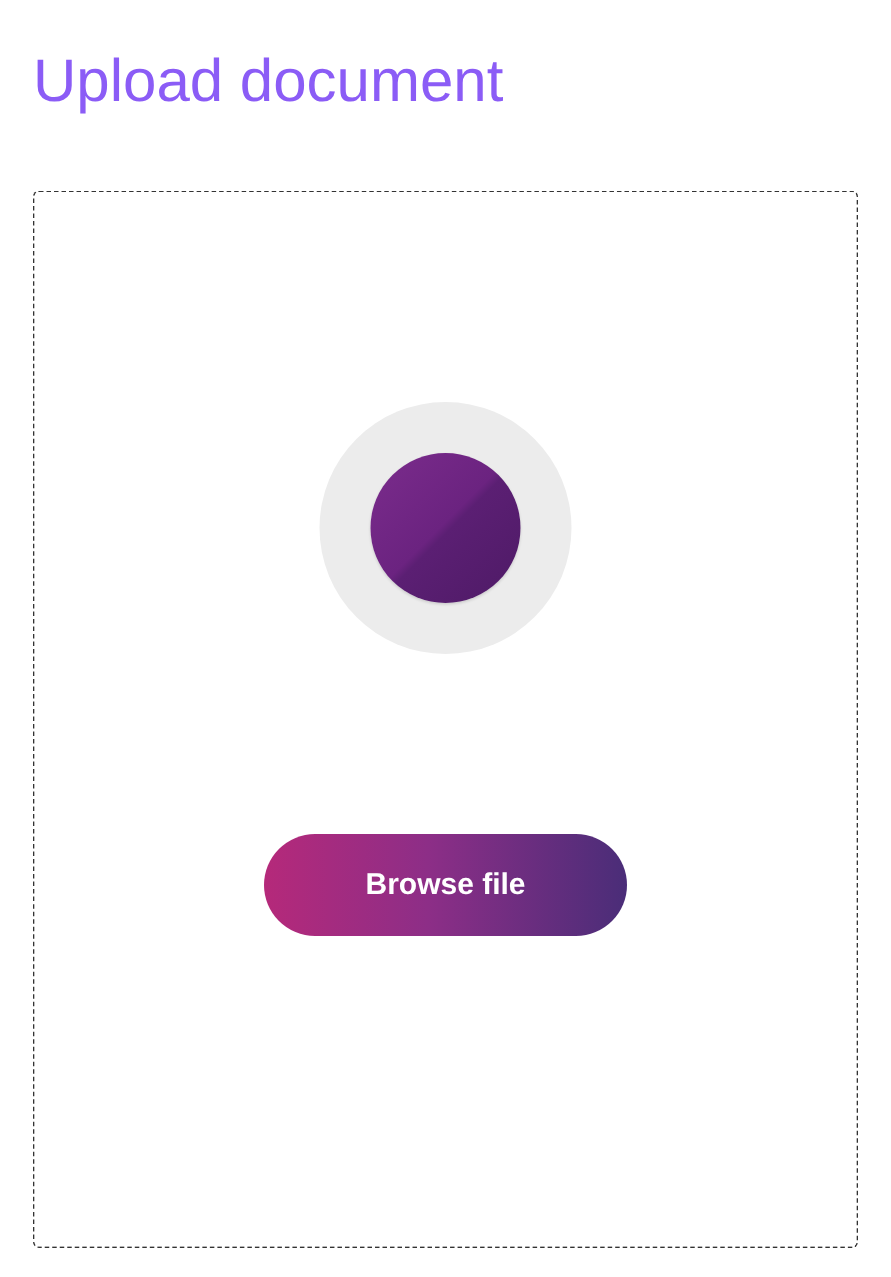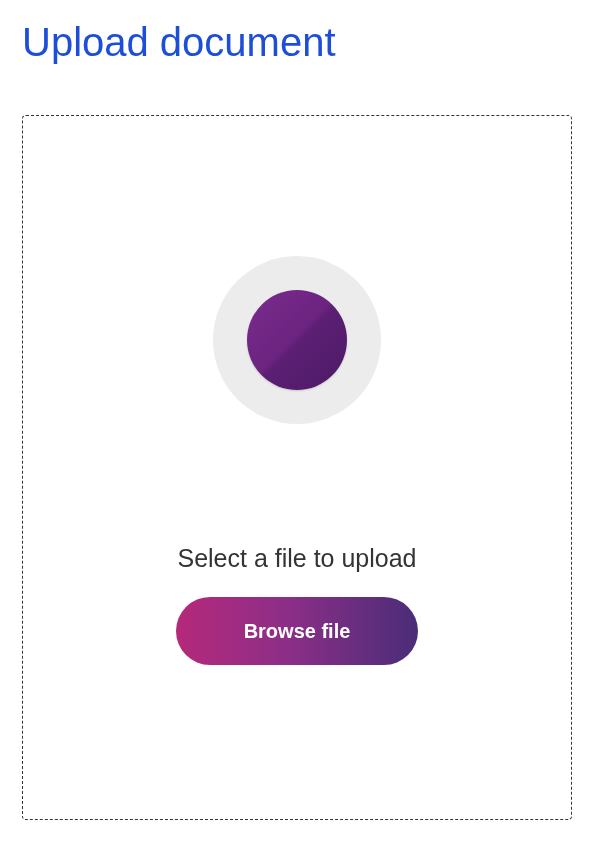--- a/index.html
+++ b/index.html
@@ -10,23 +10,23 @@
     body {
       font-family: 'Segoe UI', Tahoma, Geneva, Verdana, sans-serif;
       background: #ffffff;
       width: 594px;
       height: 851px;
       padding: 20px 22px;
     }
     .page-title {
       font-size: 40px;
       font-weight: 400;
-      color: #1d4ed8;
+      color: #8b5cf6;
       margin-bottom: 50px;
-      margin-top: 0;
+      margin-top: 12px;
     }
     .dropzone {
       border: 1px dashed #333333;
       border-radius: 4px;
       width: 100%;
       height: 705px;
       display: flex;
       flex-direction: column;
       align-items: center;
       padding-top: 140px;
@@ -82,18 +82,17 @@
 <body>
 
 <h1 class="page-title">Upload document</h1>
 
 <div class="dropzone">
 
   <div class="upload-icon-wrap">
     <div class="upload-icon-inner"></div>
   </div>
 
-  <div class="instruction-title">Select a file to upload</div>
 
 
   <button class="browse-btn">Browse file</button>
 
 </div>
 
 </body></html>

